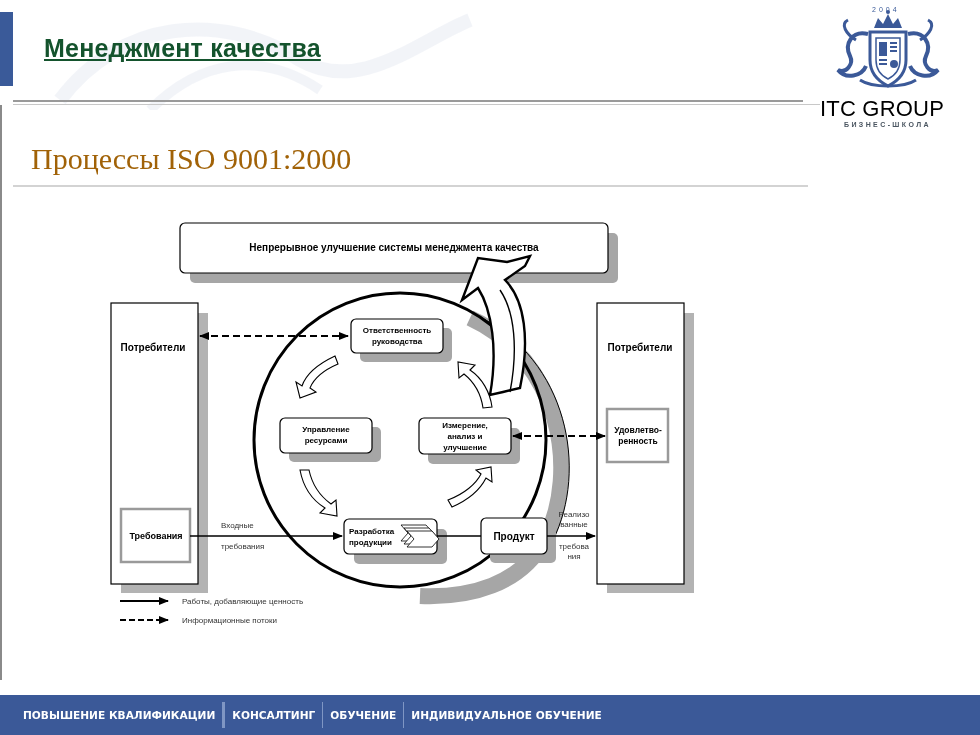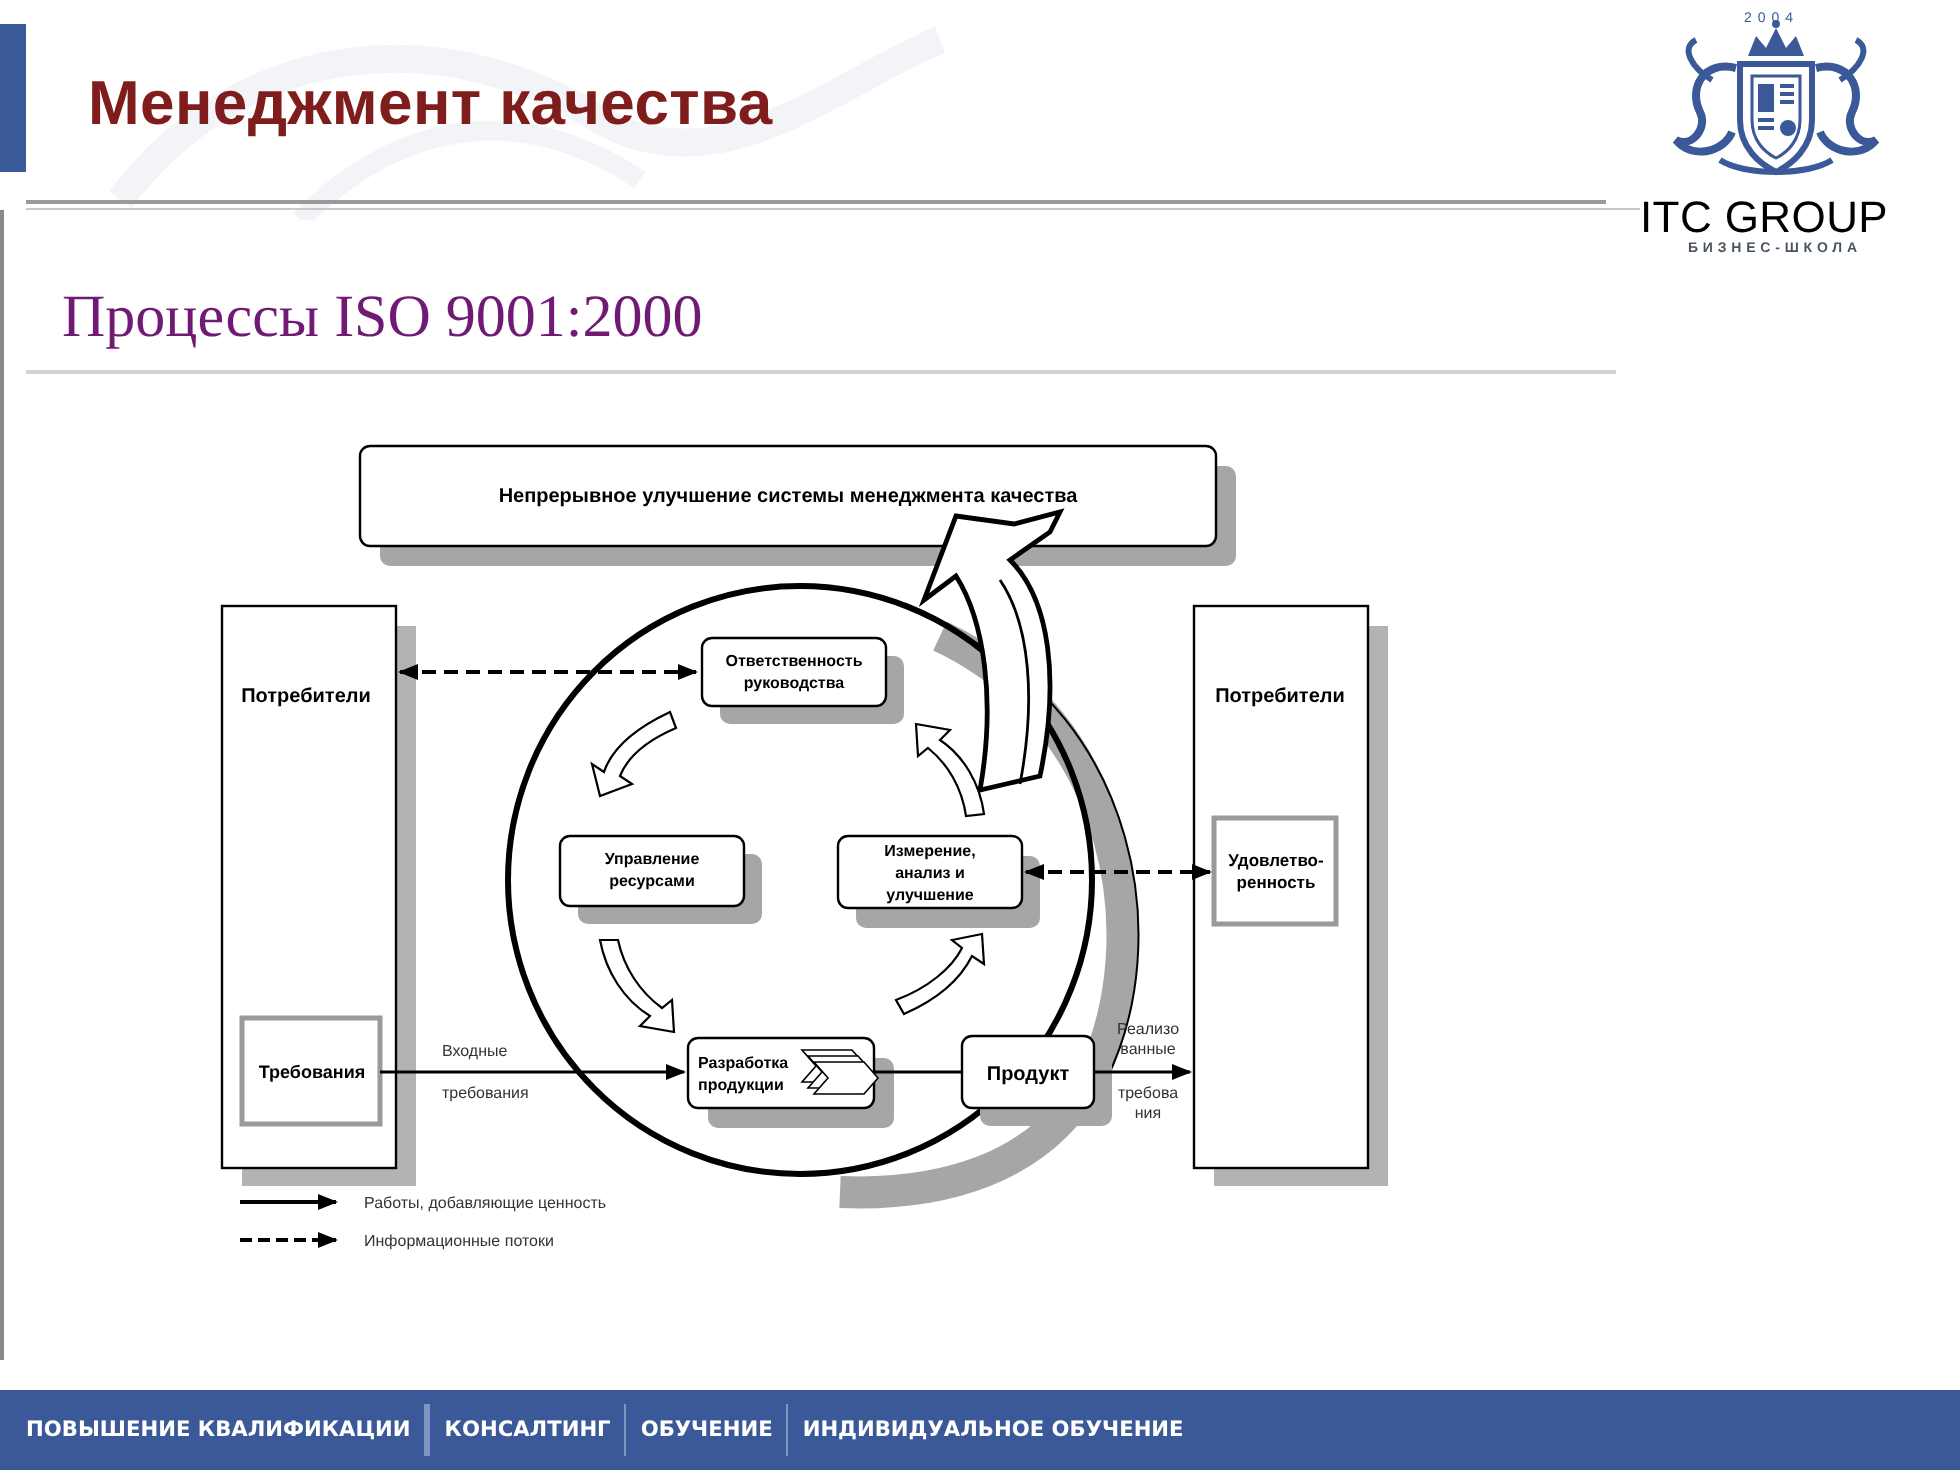--- a/index.html
+++ b/index.html
@@ -6,45 +6,45 @@
     html, body { width: 980px; height: 735px; overflow: hidden; background: #ffffff; }
     body { position: relative; font-family: "Liberation Sans", sans-serif; }
 
     .bg-ornament { position: absolute; left: 0; top: 0; width: 700px; height: 110px; opacity: 0.06; }
 
     .accent-bar { position: absolute; left: 0; top: 12px; width: 13px; height: 74px; background: #3a5a99; }
 
     .slide-title {
       position: absolute; left: 44px; top: 34px;
       font-family: "Liberation Sans", sans-serif; font-weight: bold;
-      font-size: 31px; color: #7f1d1d; letter-spacing: 0.2px;
+      font-size: 25px; color: #14532d; letter-spacing: 0.2px; text-decoration: underline;
     }
 
     .header-rule { position: absolute; left: 13px; top: 100px; width: 790px; height: 2px; background: #9a9a9a; }
     .header-rule-thin { position: absolute; left: 13px; top: 104px; width: 807px; height: 1px; background: #c8c8c8; }
 
     .logo { position: absolute; left: 816px; top: 4px; width: 145px; height: 128px; }
     .logo-year { position: absolute; left: 56px; top: 2px; font-size: 7px; color: #3a5a99; letter-spacing: 3px; font-family: "Liberation Sans", sans-serif; }
     .logo-name { position: absolute; left: 4px; top: 92px; font-size: 22px; color: #000000; font-family: "Liberation Sans", sans-serif; letter-spacing: 0.2px; }
     .logo-sub { position: absolute; left: 28px; top: 117px; font-size: 7px; font-weight: bold; color: #4a5560; letter-spacing: 2.4px; font-family: "Liberation Sans", sans-serif; }
 
     .content-frame { position: absolute; left: 0; top: 105px; width: 2px; height: 575px; background: #8a8a8a; }
 
     .section-title {
       position: absolute; left: 31px; top: 142px;
-      font-family: "Liberation Serif", serif; font-size: 30px; color: #701a75;
+      font-family: "Liberation Serif", serif; font-size: 30px; color: #a16207;
     }
     .section-rule { position: absolute; left: 13px; top: 185px; width: 795px; height: 2px; background: #d3d3d3; }
 
     .diagram { position: absolute; left: 0; top: 0; width: 980px; height: 690px; }
     .diagram text { font-family: "Liberation Sans", sans-serif; }
 
     .footer {
       position: absolute; left: 0; top: 695px; width: 980px; height: 40px;
-      background: #3b5998; display: flex; align-items: center; padding-left: 6px;
+      background: #3b5998; display: flex; align-items: center; padding-left: 16px;
     }
     .footer-item {
       color: #ffffff; font-family: "DejaVu Sans", sans-serif; font-weight: bold;
       font-size: 10.6px; white-space: nowrap; padding: 0 7px; cursor: pointer;
       line-height: 26px;
     }
     .footer-sep { width: 1px; height: 26px; background: #7f96c4; }
   </style>
 </head>
 <body>

